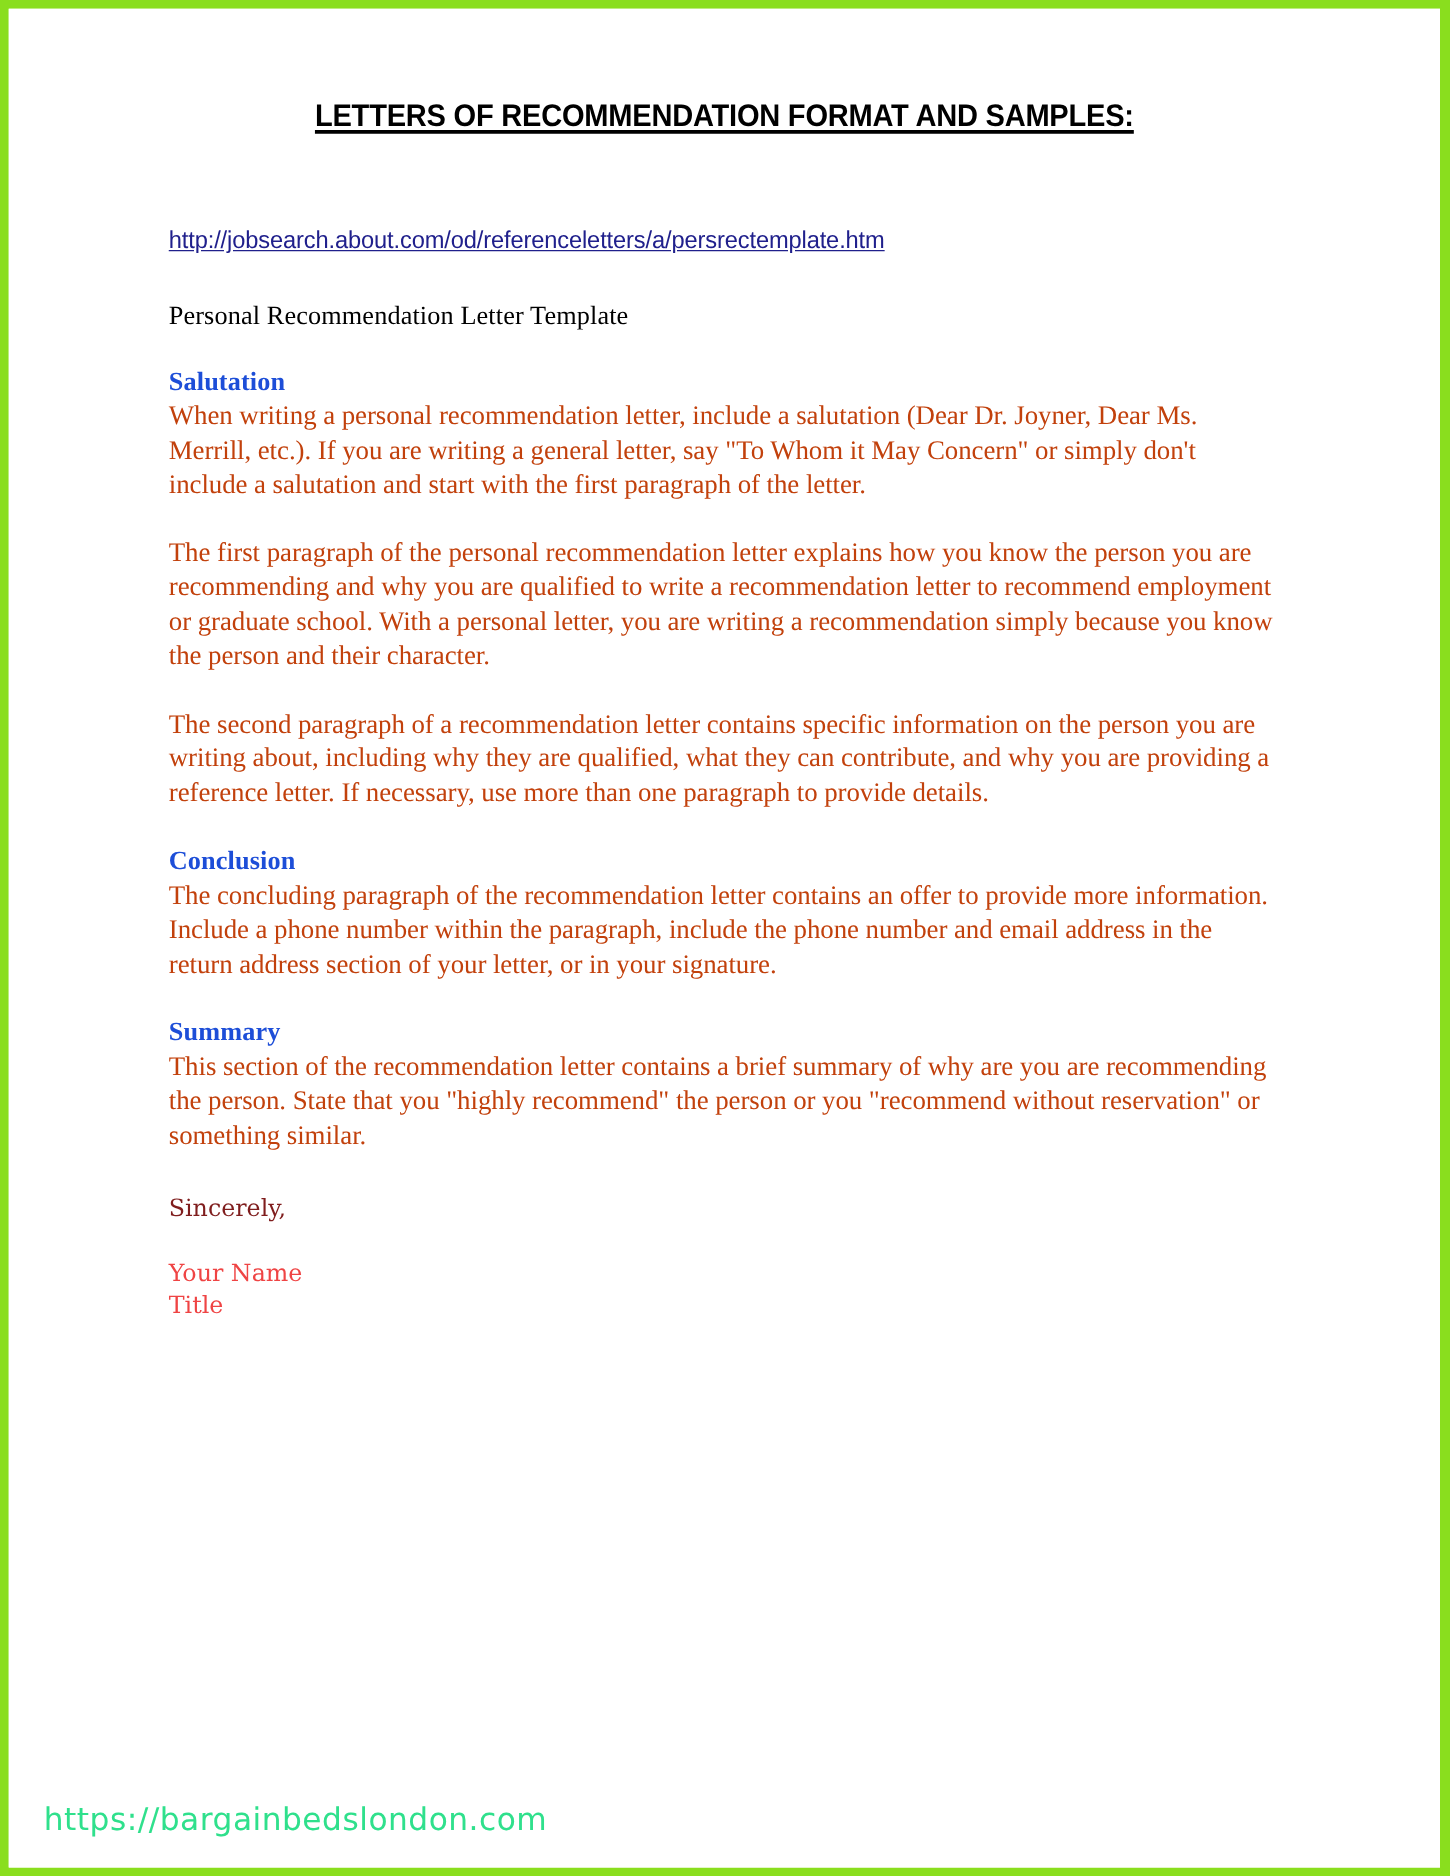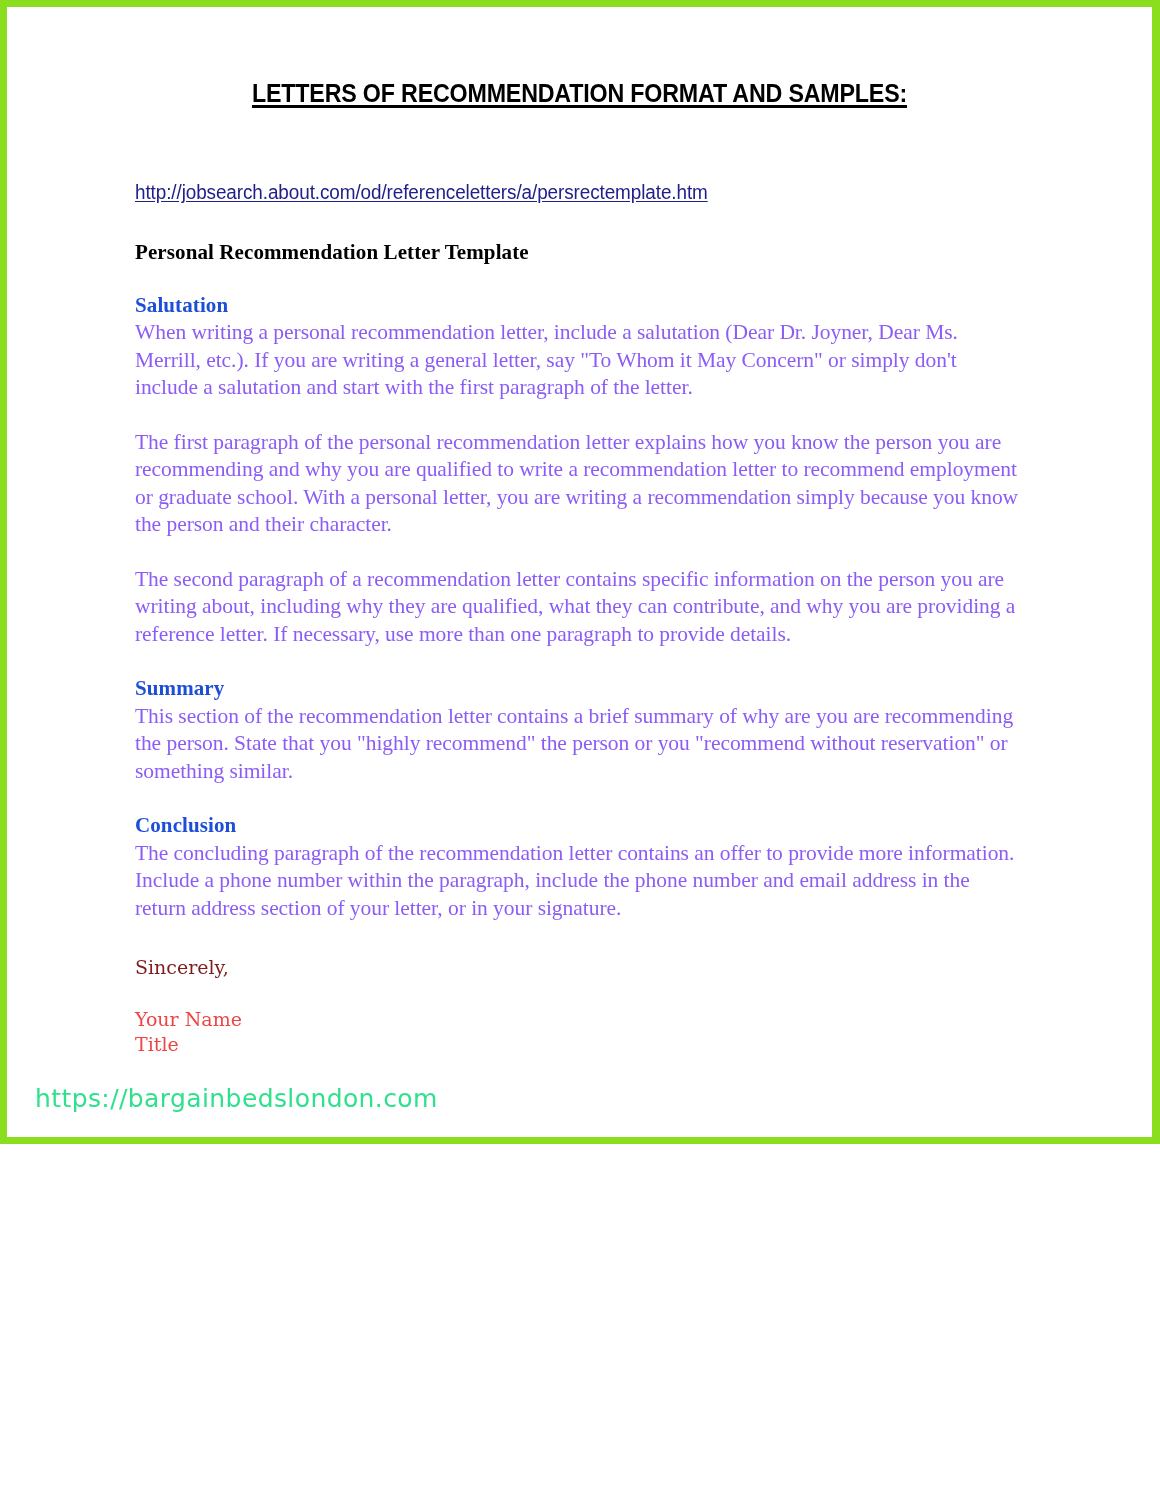--- a/index.html
+++ b/index.html
@@ -12,21 +12,21 @@
     height: 1501px;
     font-family: "Liberation Serif", "DejaVu Serif", serif;
     overflow: hidden;
   }
 
   
   #page {
     position: relative;
     box-sizing: border-box;
     width: 1160px;
-    height: 1144px;
+    height: 1501px;
     background: #ffffff;
     border: 7px solid #8ade1e;
     border-right-width: 8px;
     border-bottom-width: 7px;
   }
 
   
   #sheet {
     position: absolute;
     left: 0;
@@ -72,21 +72,21 @@
     text-decoration: underline;
     text-underline-offset: 2px;
     letter-spacing: -0.1px;
     margin: 0 0 0 0;
     transform: scaleX(0.97);
     transform-origin: left center;
   }
 
   .tpl-title {
     font-family: "Liberation Serif", serif;
-    font-weight: 700;
+    font-weight: 400;
     font-size: 21px;
     color: #000;
     margin-top: 36px;
     letter-spacing: 0.1px;
   }
 
   .section {
     margin-top: 27px;
   }
   .section-head {
@@ -95,21 +95,21 @@
     font-size: 21px;
     line-height: 1.30;
     color: #1d4ed8;
     letter-spacing: 0.1px;
   }
   .section-body {
     font-family: "Liberation Serif", serif;
     font-weight: 400;
     font-size: 21.5px;
     line-height: 1.28;
-    color: #8b5cf6;
+    color: #c2410c;
     letter-spacing: -0.05px;
   }
 
   .closing {
     margin-top: 33px;
     font-family: "DejaVu Serif", "Liberation Serif", serif;
     font-size: 19px;
     line-height: 1.30;
     color: #7f1d1d;
   }
@@ -158,27 +158,27 @@
       <div class="section">
         <div class="section-body">The first paragraph of the personal recommendation letter explains how you know the person you are recommending and why you are qualified to write a recommendation letter to recommend employment or graduate school. With a personal letter, you are writing a recommendation simply because you know the person and their character.</div>
       </div>
 
       <div class="section">
         <div class="section-body">The second paragraph of a recommendation letter contains specific information on the person you are writing about, including why they are qualified, what they can contribute, and why you are providing a reference letter. If necessary, use more than one paragraph to provide details.</div>
       </div>
 
 
       <div class="section">
-        <div class="section-head">Summary</div>
-        <div class="section-body">This section of the recommendation letter contains a brief summary of why are you are recommending the person. State that you "highly recommend" the person or you "recommend without reservation" or something similar.</div>
+        <div class="section-head">Conclusion</div>
+        <div class="section-body">The concluding paragraph of the recommendation letter contains an offer to provide more information. Include a phone number within the paragraph, include the phone number and email address in the return address section of your letter, or in your signature.</div>
       </div>
 
       <div class="section">
-        <div class="section-head">Conclusion</div>
-        <div class="section-body">The concluding paragraph of the recommendation letter contains an offer to provide more information. Include a phone number within the paragraph, include the phone number and email address in the return address section of your letter, or in your signature.</div>
+        <div class="section-head">Summary</div>
+        <div class="section-body">This section of the recommendation letter contains a brief summary of why are you are recommending the person. State that you "highly recommend" the person or you "recommend without reservation" or something similar.</div>
       </div>
 
       <div class="closing">Sincerely,</div>
 
       <div class="sign-block">
         <div>Your Name</div>
         <div>Title</div>
       </div>
 
     </div>

